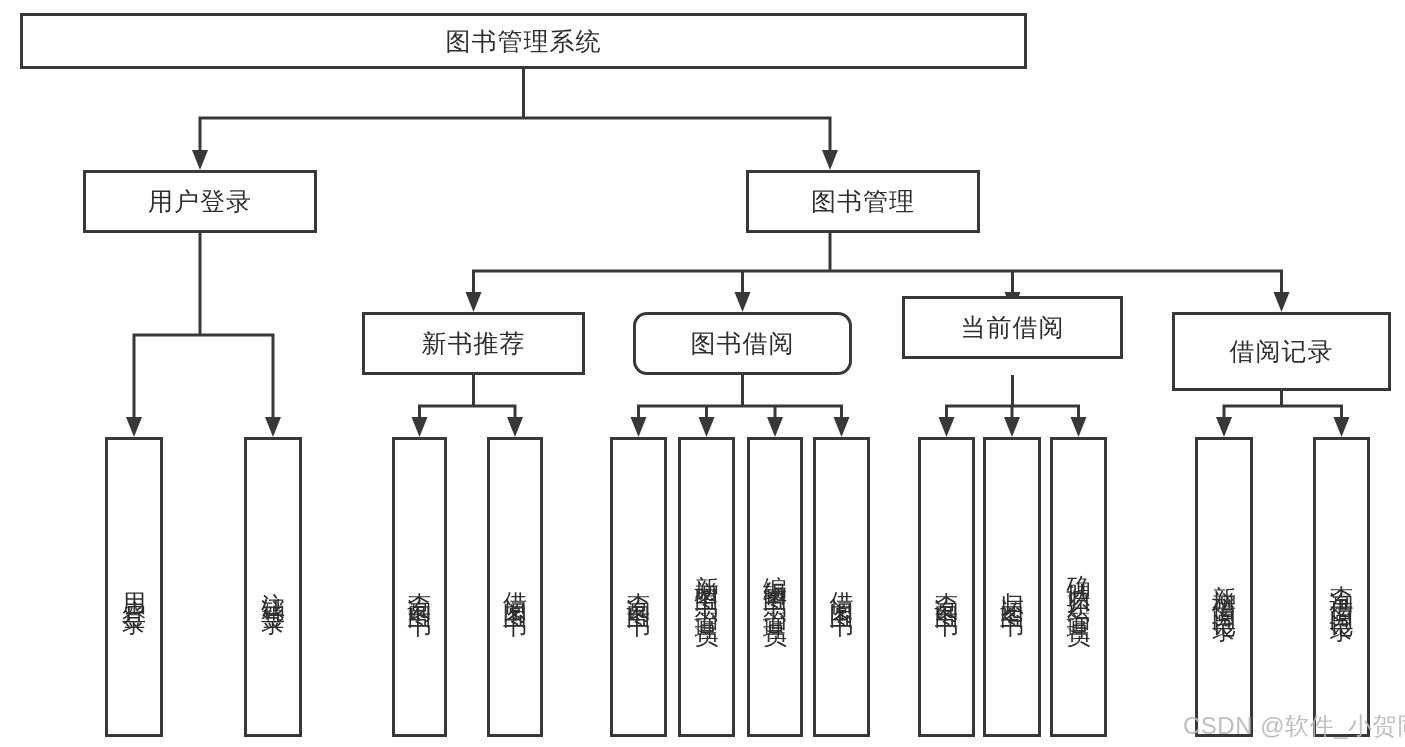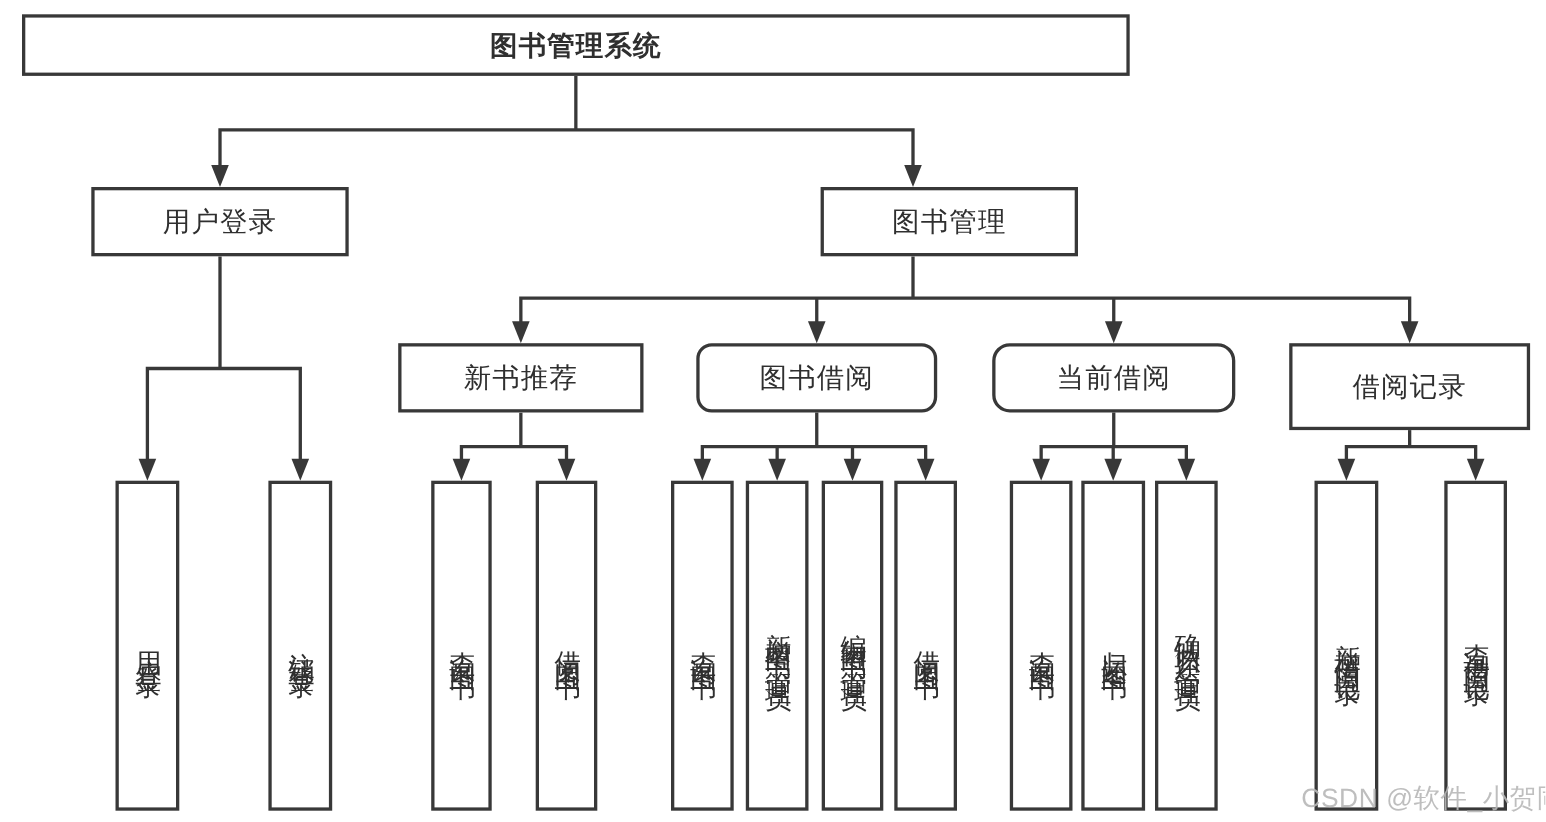--- a/index.html
+++ b/index.html
@@ -101,28 +101,28 @@
 
       <polygon points="938.5,417 954.5,417 946.5,437"></polygon>
       <polygon points="1004,417 1020,417 1012,437"></polygon>
       <polygon points="1070.5,417 1086.5,417 1078.5,437"></polygon>
 
       <polygon points="1216,417 1232,417 1224,437"></polygon>
       <polygon points="1333.5,417 1349.5,417 1341.5,437"></polygon>
     </g>
   </svg>
 
-  <div class="node h-node" style="left:20px; top:13px; width:1007px; height:56px;font-weight:bold;">图书管理系统</div>
+  <div class="node h-node" style="left:20px; top:13px; width:1007px; height:56px;">图书管理系统</div>
 
   <div class="node h-node" style="left:83px; top:170px; width:234px; height:63px;">用户登录</div>
   <div class="node h-node" style="left:713px; top:170px; width:234px; height:63px;margin-left:33px;">图书管理</div>
 
   <div class="node h-node" style="left:362px; top:312px; width:223px; height:63px;">新书推荐</div>
   <div class="node h-node" style="left:633px; top:312px; width:219px; height:63px;border-radius:14px;">图书借阅</div>
-  <div class="node h-node" style="left:902px; top:312px; width:221px; height:63px;border-radius:16px;">当前借阅</div>
+  <div class="node h-node" style="left:902px; top:296px; width:221px; height:63px;">当前借阅</div>
   <div class="node h-node" style="left:1172px; top:312px; width:219px; height:79px;">借阅记录</div>
 
   <div class="node v-node" style="left:105px; top:437px; width:58px; height:300px;">用户登录</div>
   <div class="node v-node" style="left:244px; top:437px; width:58px; height:300px;">注销登录</div>
 
   <div class="node v-node" style="left:392px; top:437px; width:55px; height:300px;">查询图书</div>
   <div class="node v-node" style="left:487px; top:437px; width:56px; height:300px;">借阅图书</div>
 
   <div class="node v-node" style="left:610px; top:437px; width:57px; height:300px;">查询图书</div>
   <div class="node v-node" style="left:678px; top:437px; width:57px; height:300px;">新增图书（管理员）</div>

